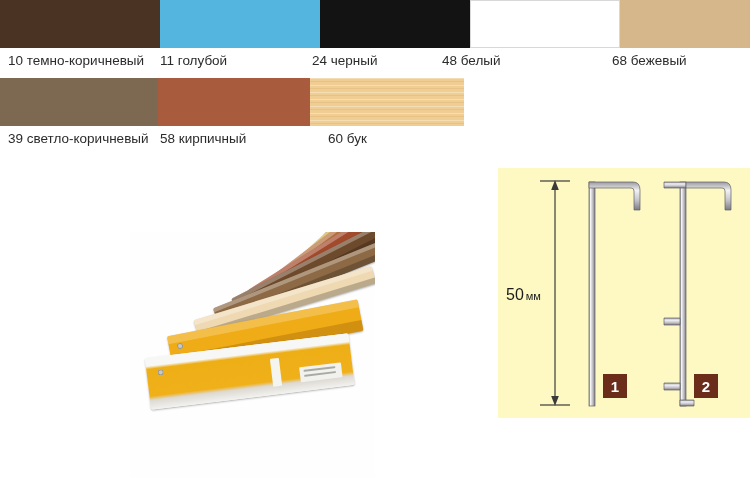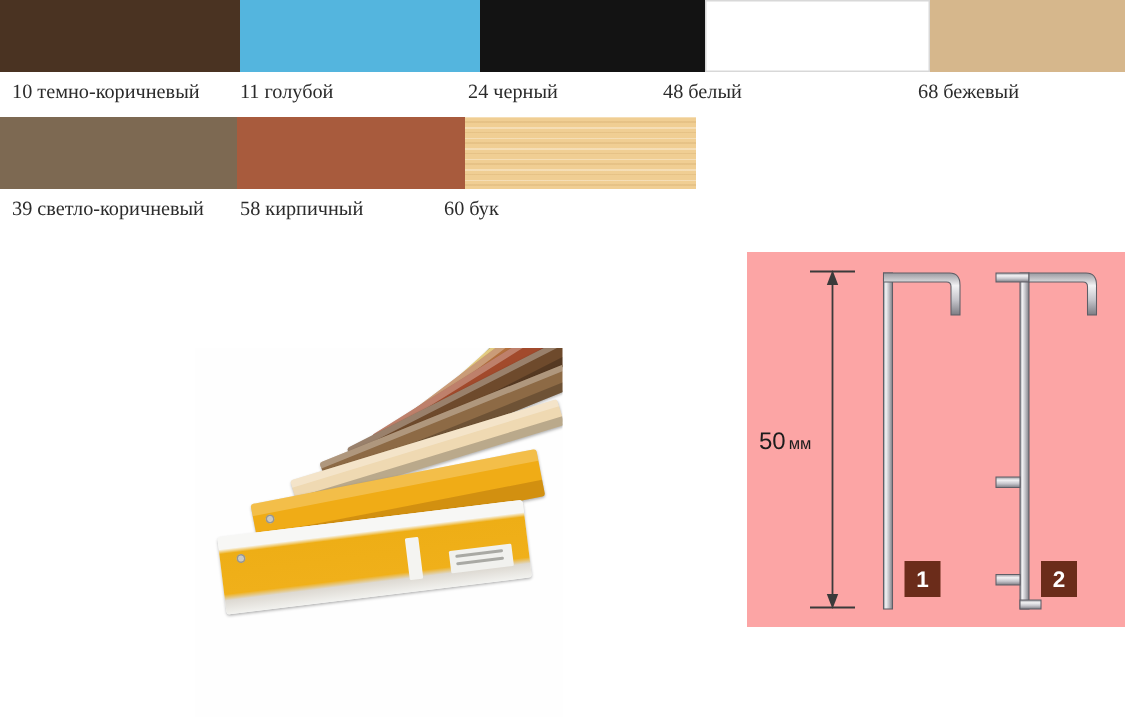--- a/index.html
+++ b/index.html
@@ -8,21 +8,21 @@
     background:#ffffff;
     font-family:"Liberation Sans", sans-serif;
     position:relative;
     overflow:hidden;
     -webkit-font-smoothing:antialiased;
   }
   #stage{position:absolute;left:0;top:0;width:750px;height:478px;background:#ffffff;}
 
   
   .chart{position:absolute;left:0;top:0;width:750px;}
-  .swatch-row{position:relative;width:628px;height:78px;font-family:Liberation Serif, serif;}
+  .swatch-row{position:relative;width:628px;height:78px;}
   .swatch-strip{position:absolute;left:0;top:0;height:48px;display:flex;}
   .swatch{height:48px;box-sizing:border-box;}
   .swatch.bordered{border:1px solid #d8d8d8;}
   .label-strip{position:absolute;left:0;top:48px;height:30px;width:750px;}
   .swatch-label{
     position:absolute;top:5px;
     font-size:13.5px;color:#2b2b2b;
     white-space:nowrap;letter-spacing:0px;
   }
   
@@ -67,21 +67,21 @@
     position:absolute;width:6px;height:6px;border-radius:50%;
     background:#c9c9c4;box-shadow:0 0 0 1px rgba(0,0,0,.25) inset;
   }
   .card-label{
     position:absolute;background:#f3f3ef;border-radius:1px;
   }
 
   
   .tech{
     position:absolute;left:498px;top:168px;width:252px;height:250px;
-    background:#fca5a5;
+    background:#fef9c3;
   }
   .tech svg{display:block;}
   .dim-text{
     position:absolute;
     color:#1c1c1c;
     white-space:nowrap;
   }
   .dim-num{font-size:16px;}
   .dim-unit{font-size:11px;margin-left:2px;}
   .badge{
@@ -119,21 +119,21 @@
 
     <div class="swatch-row">
       <div class="swatch-strip">
         <div class="swatch" style="width:158px;background:#7d6952"></div>
         <div class="swatch" style="width:152px;background:#a85b3d"></div>
         <div class="swatch grain" style="width:154px;background-color:#f0ce93"></div>
       </div>
       <div class="label-strip">
         <div class="swatch-label" style="left:8px">39 светло-коричневый</div>
         <div class="swatch-label" style="left:160px">58 кирпичный</div>
-        <div class="swatch-label" style="left:296px">60 бук</div>
+        <div class="swatch-label" style="left:328px">60 бук</div>
       </div>
     </div>
 
   </div>
 
   <div class="photo">
     <div class="photo-inner">
 
       <div class="fan-blade" style="left:196px;top:22px;width:168px;height:15px;background:#9aa0a4;transform:rotate(-62deg);transform-origin:0% 50%;">
         <div class="edge"></div>

